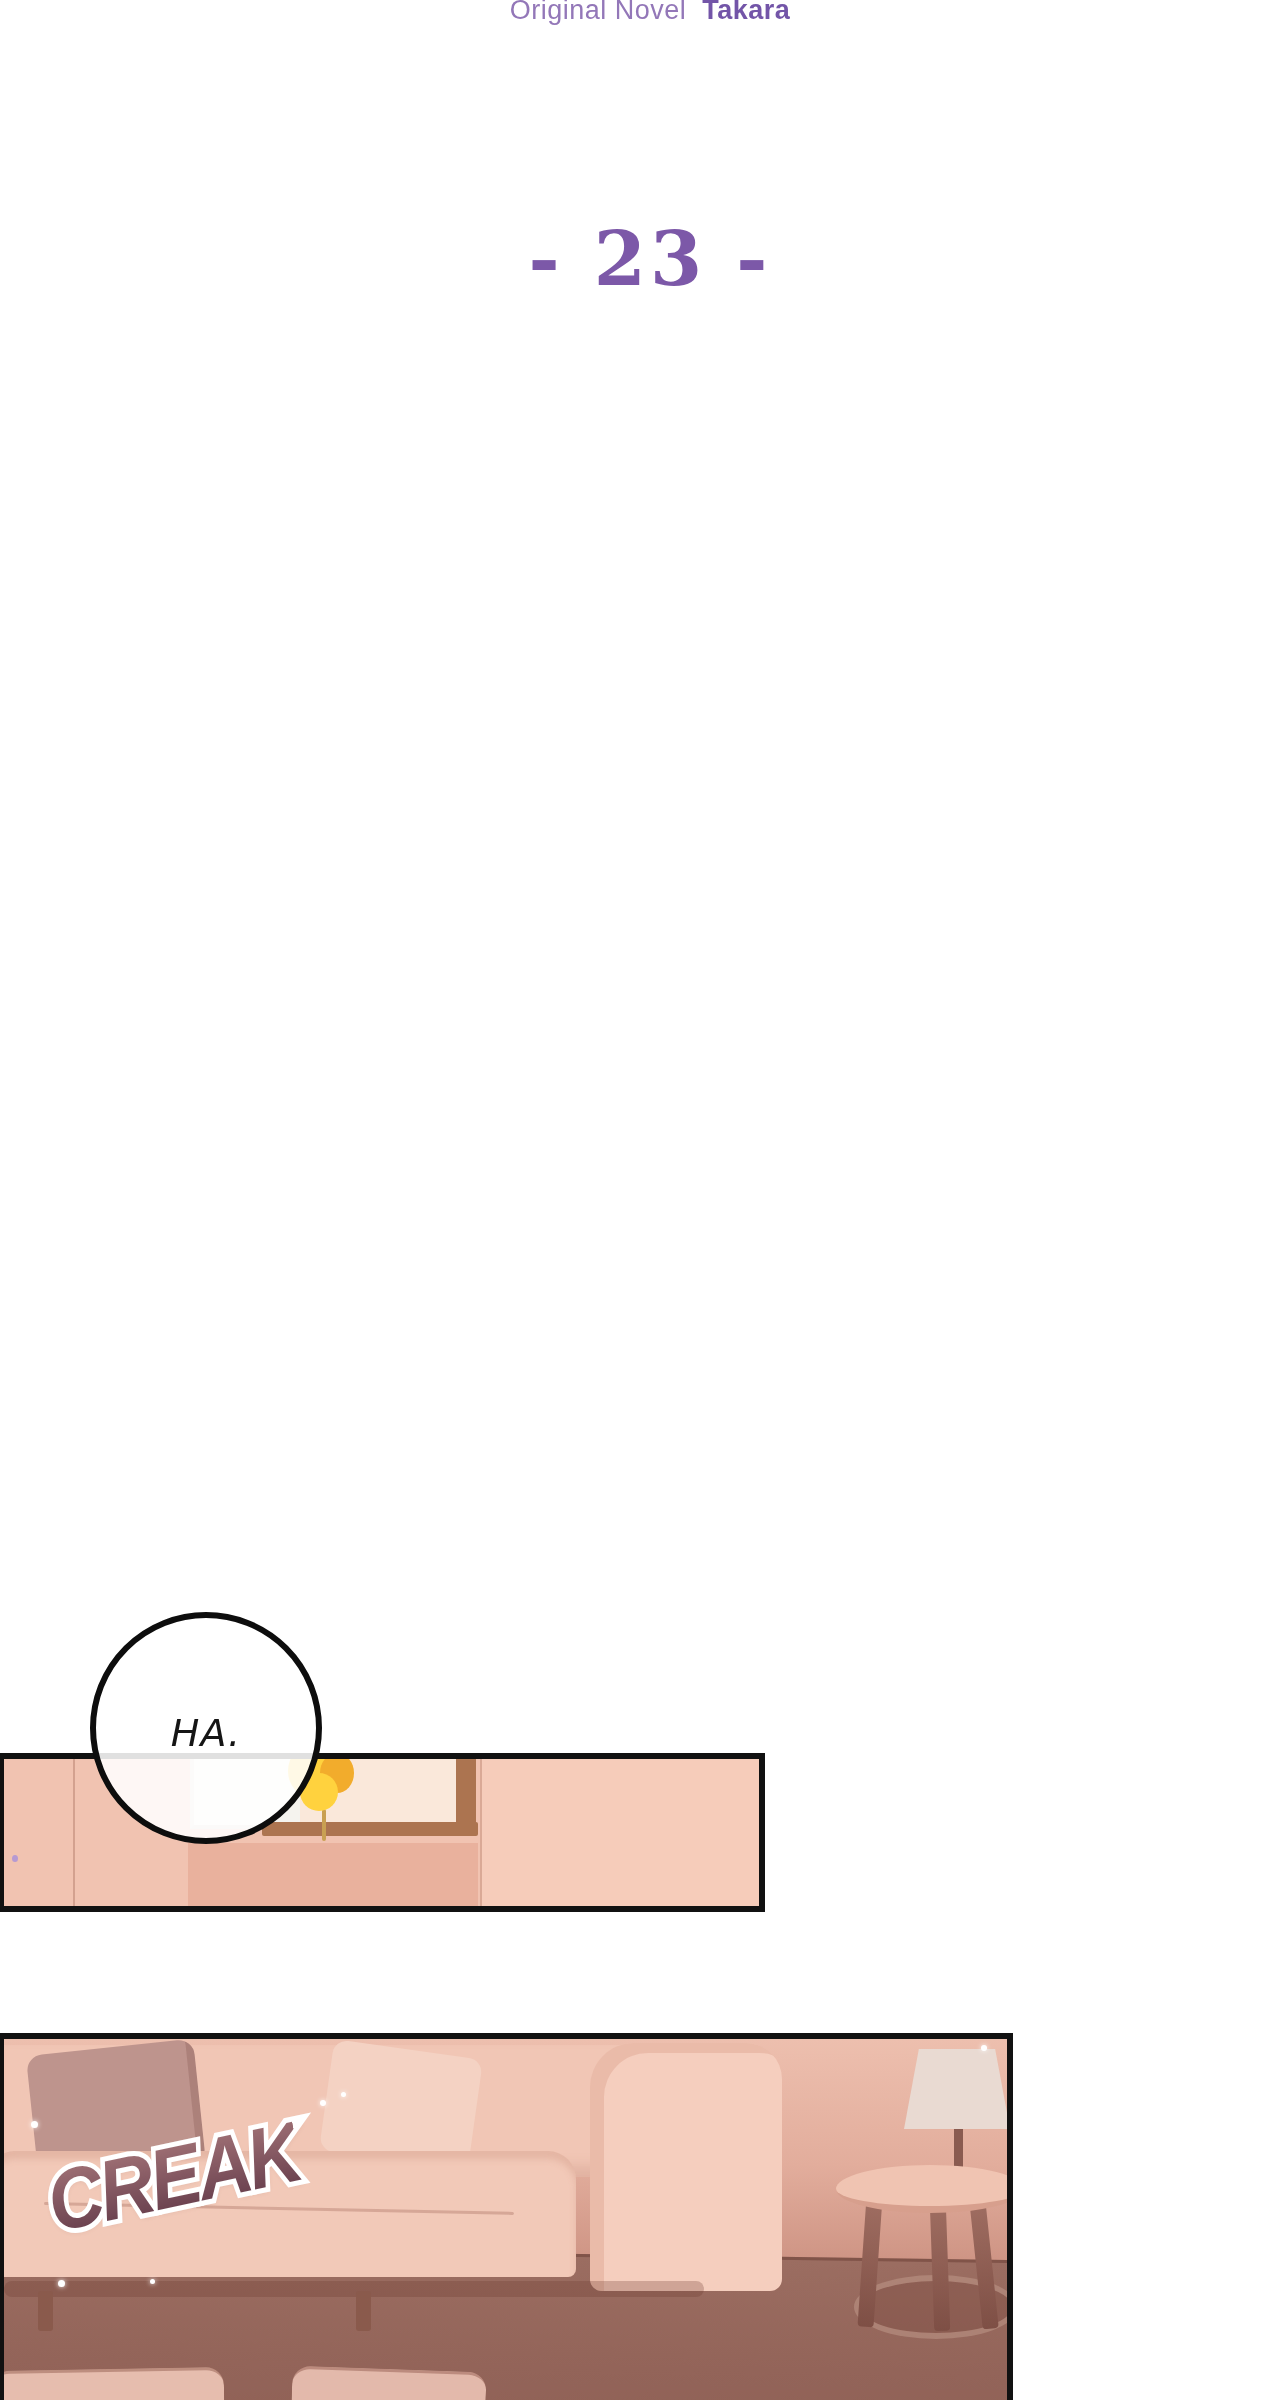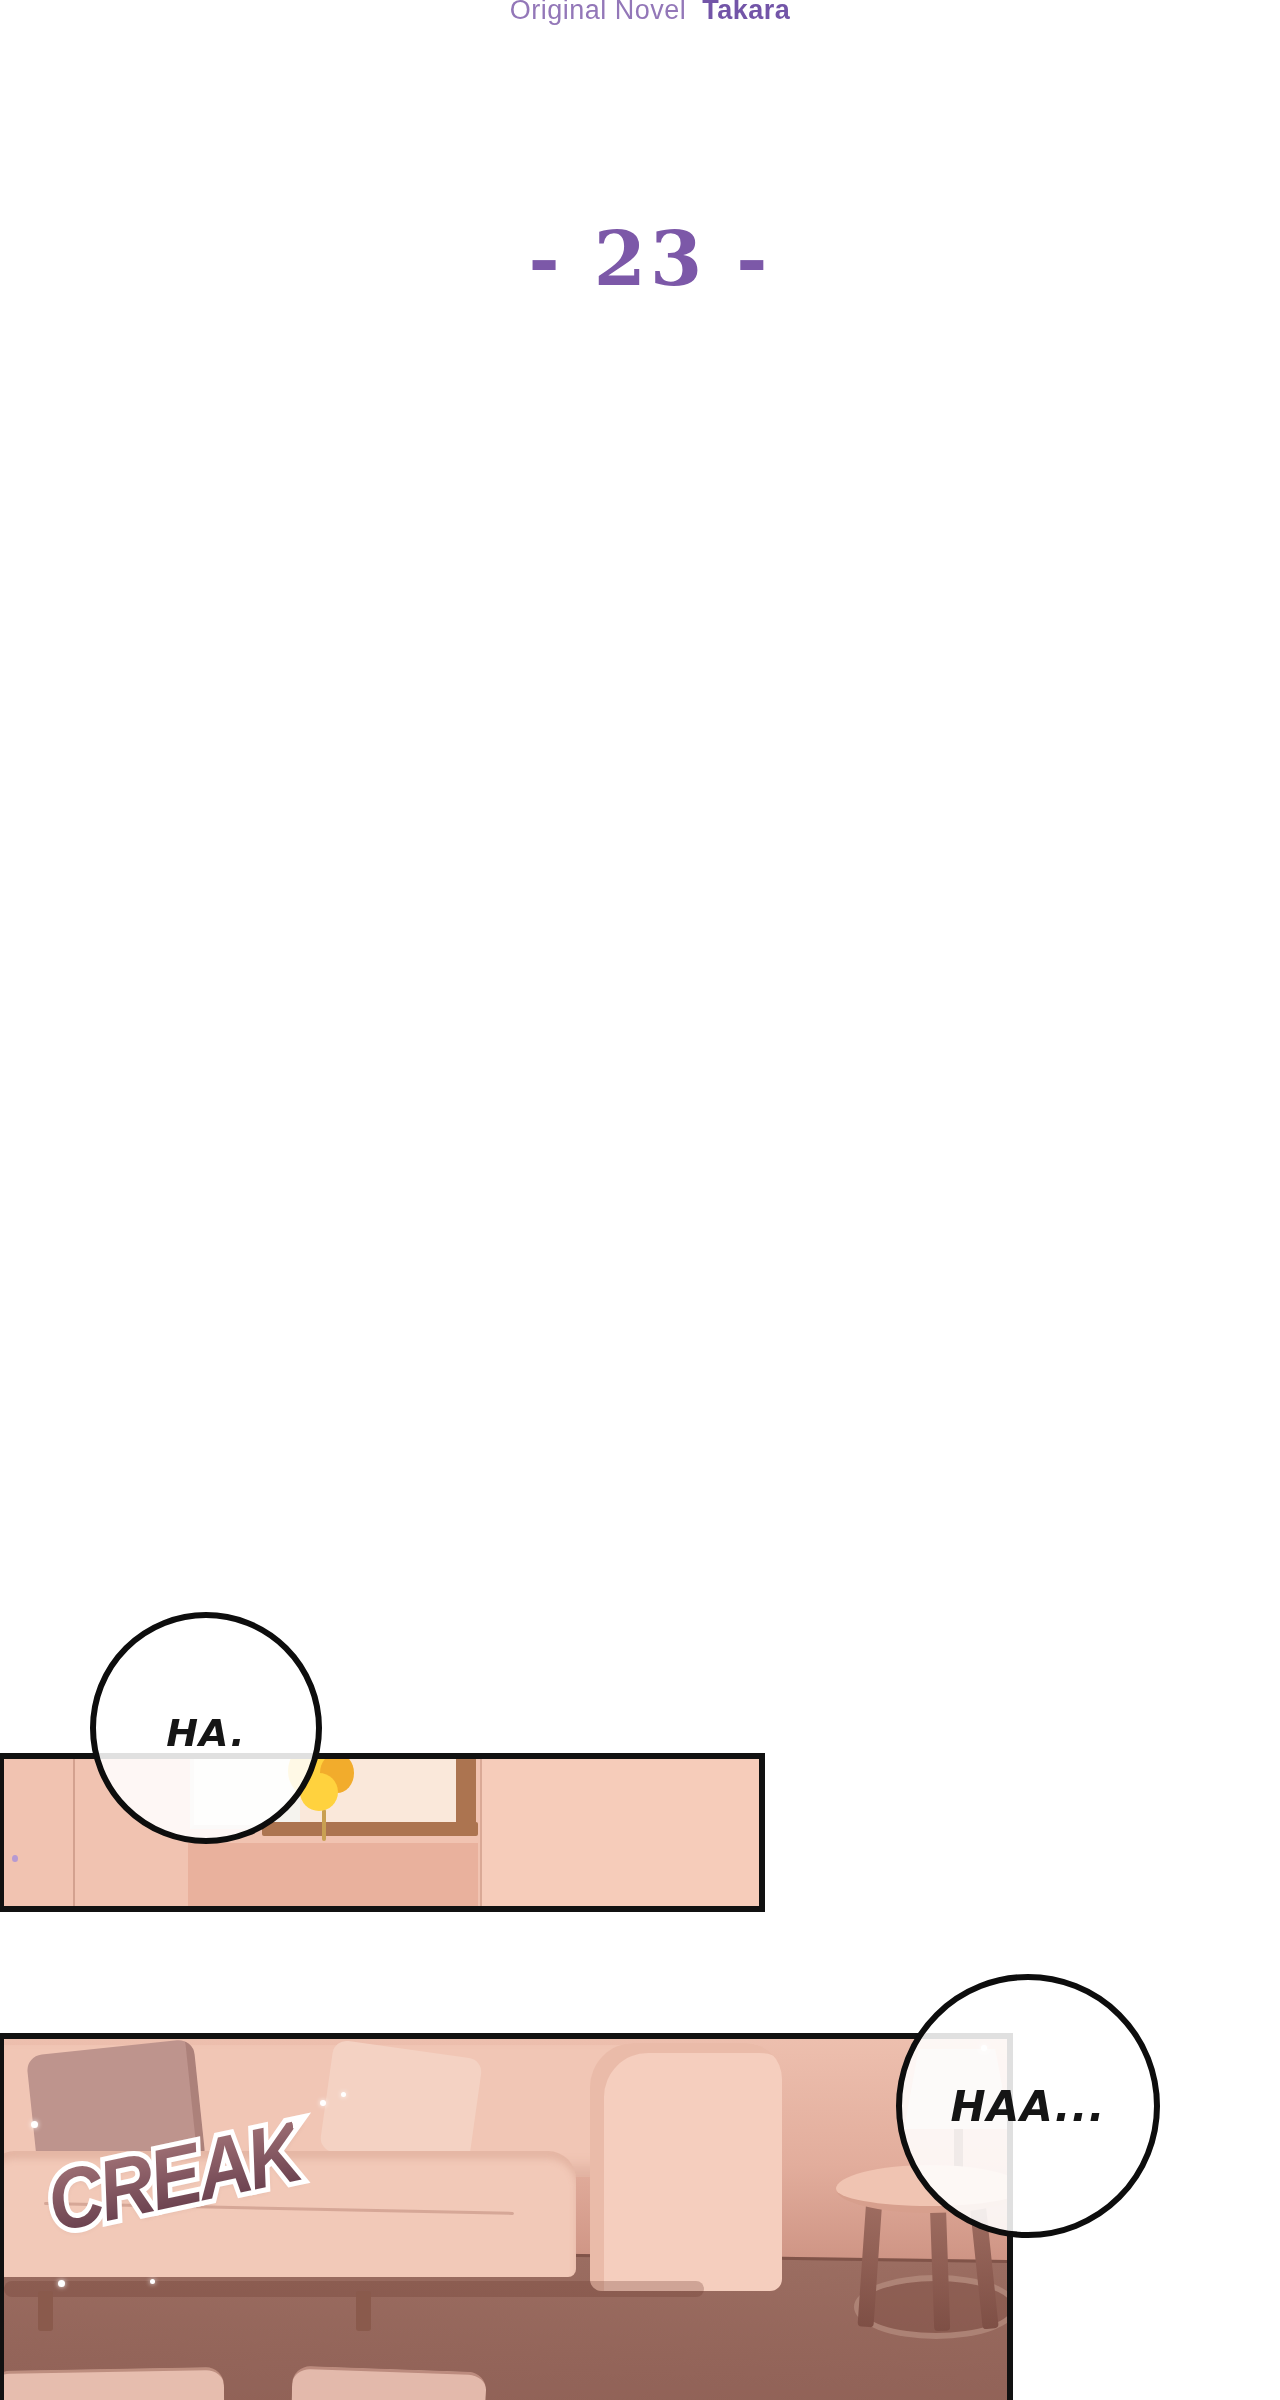--- a/index.html
+++ b/index.html
@@ -70,21 +70,21 @@
              border-radius:50%;border-bottom:7px solid var(--table-rim,#D79F8D);box-sizing:border-box;}
   .floor-cushion{top:330px;height:40px;border-radius:18px 18px 0 0;border-top:3px solid rgba(140,85,70,.45);box-sizing:border-box;}
   .cushA{left:-12px;width:232px;background:var(--cushion,#E6BDAE);transform:rotate(-1deg);}
   .cushB{left:288px;width:194px;background:#E3B9AB;transform:rotate(2deg);}
   .sparkle{border-radius:50%;background:#fff;box-shadow:0 0 5px rgba(255,255,255,.95);}
   
   .bubble{
     position:absolute;border:6px solid #0D0D0D;border-radius:50%;
     background:rgba(255,255,255,.87);box-sizing:border-box;
     display:flex;align-items:center;justify-content:center;z-index:10;
-    font-family:"DejaVu Sans",sans-serif;font-style:italic;font-weight:bold;color:#151515;
+    font-family:"DejaVu Sans",sans-serif;font-style:italic;font-weight:normal;color:#151515;
   }
   .bubble1{left:90px;top:1612px;width:232px;height:232px;font-size:38px;padding-top:10px;letter-spacing:1px;}
   .bubble2{left:896px;top:1974px;width:264px;height:264px;font-size:42px;letter-spacing:1px;}
   
   .sfx{
     position:absolute;left:40px;top:2162px;z-index:6;transform:rotate(-12deg) scaleY(1.12);
     transform-origin:left bottom;
     font-family:"Liberation Sans",sans-serif;font-weight:bold;font-style:italic;
     font-size:76px;line-height:1;letter-spacing:-3px;white-space:nowrap;
   }
@@ -160,17 +160,14 @@
   </div>
 
   <div class="sfx">
     <span class="outline">CREAK</span>
     <span class="fill">CREAK</span>
   </div>
 
   <div class="bubble bubble1">
     <span>HA.</span>
   </div>
-  <div class="bubble bubble2">
-    <span>HAA...</span>
-  </div>
 
 </div>
 
 </body></html>

